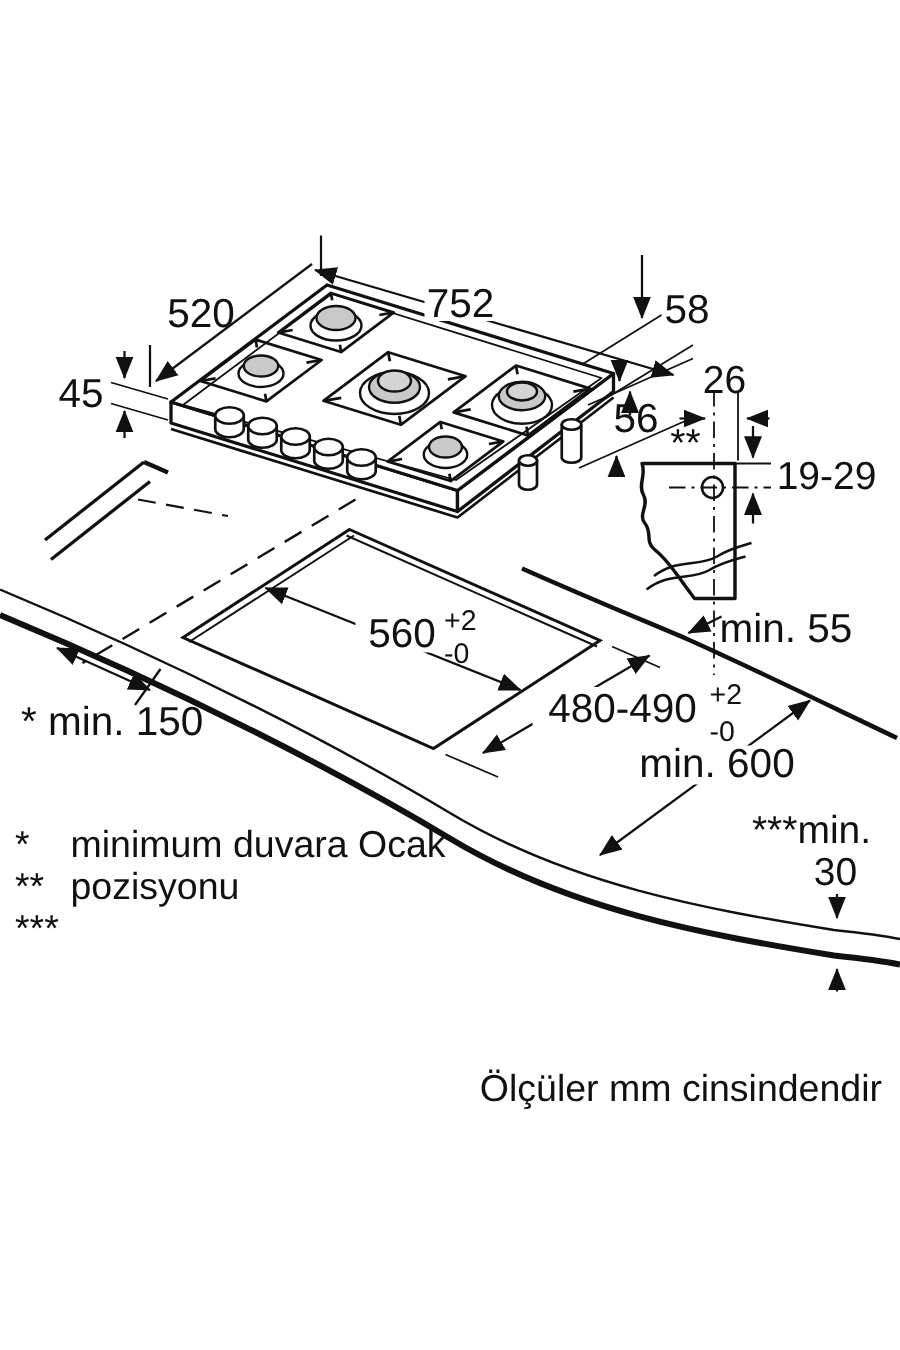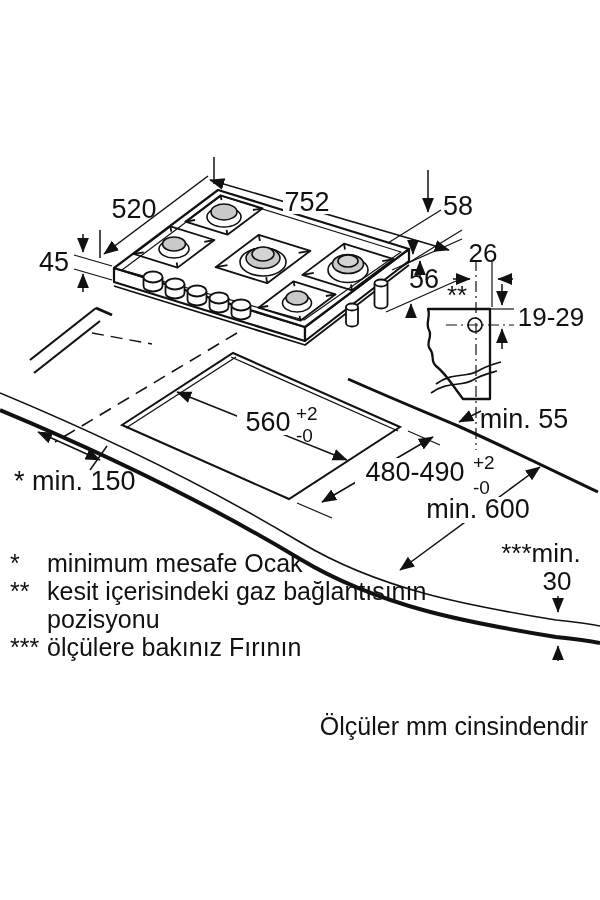--- a/index.html
+++ b/index.html
@@ -216,30 +216,28 @@
     <text class="dim" x="14" y="490">* min. 150</text>
     <text class="dim-sm" x="541" y="562" text-anchor="middle">***min.</text>
     <text class="dim-sm" x="557" y="590" text-anchor="middle">30</text>
   </g>
 </svg>
 
 <div id="footnotes">
   <div class="fnrow">
     <div class="fnmark">*</div>
     <div class="fntext">
-      <div>minimum mesafe Ocak</div>
+      <div>minimum duvara Ocak</div>
     </div>
   </div>
   <div class="fnrow">
     <div class="fnmark">**</div>
     <div class="fntext">
-      <div>kesit içerisindeki gaz bağlantısının</div>
       <div>pozisyonu</div>
     </div>
   </div>
   <div class="fnrow">
     <div class="fnmark">***</div>
     <div class="fntext">
-      <div>ölçülere bakınız Fırının</div>
     </div>
   </div>
 </div>
 <div id="units-note">Ölçüler mm cinsindendir</div>
 
 </body></html>

